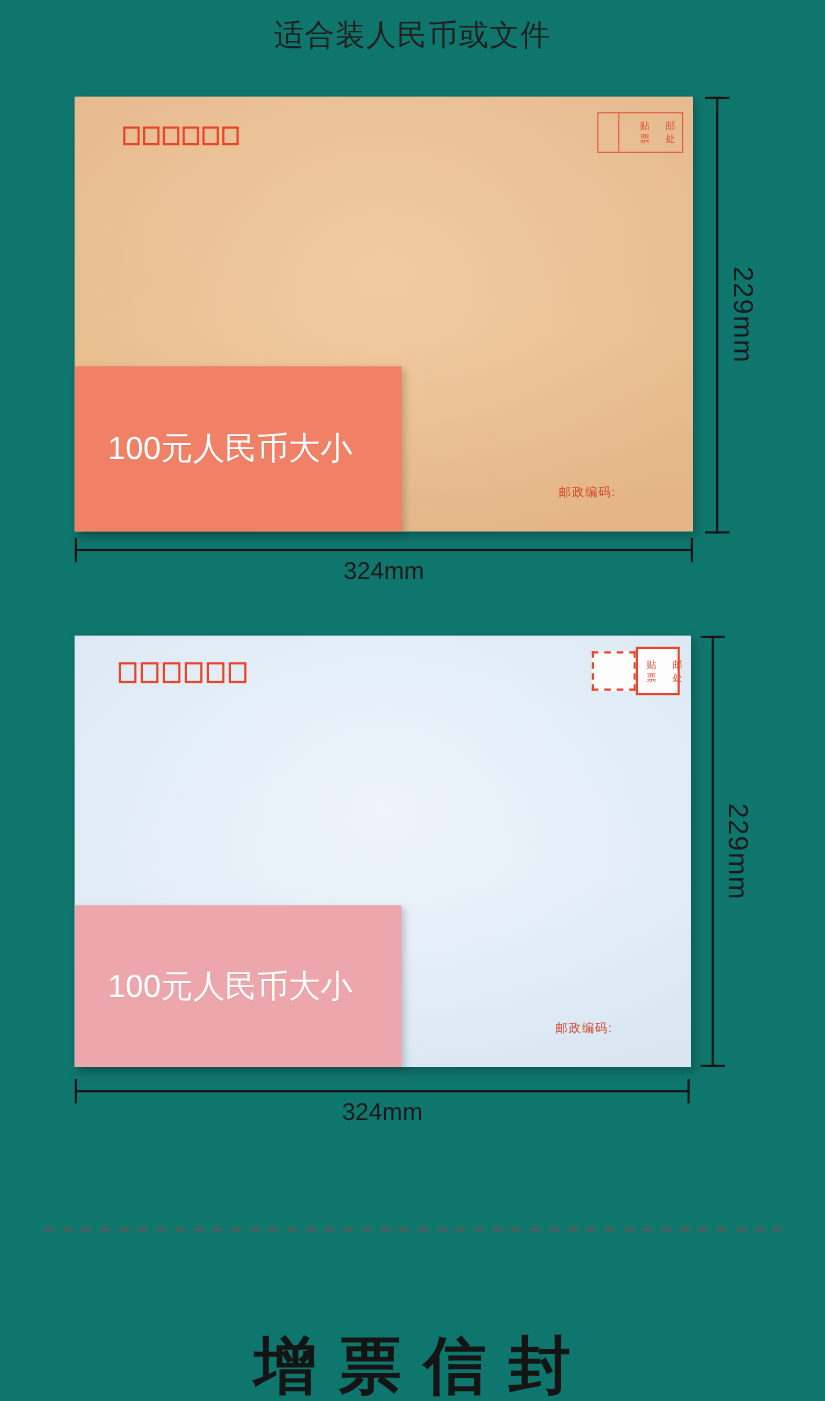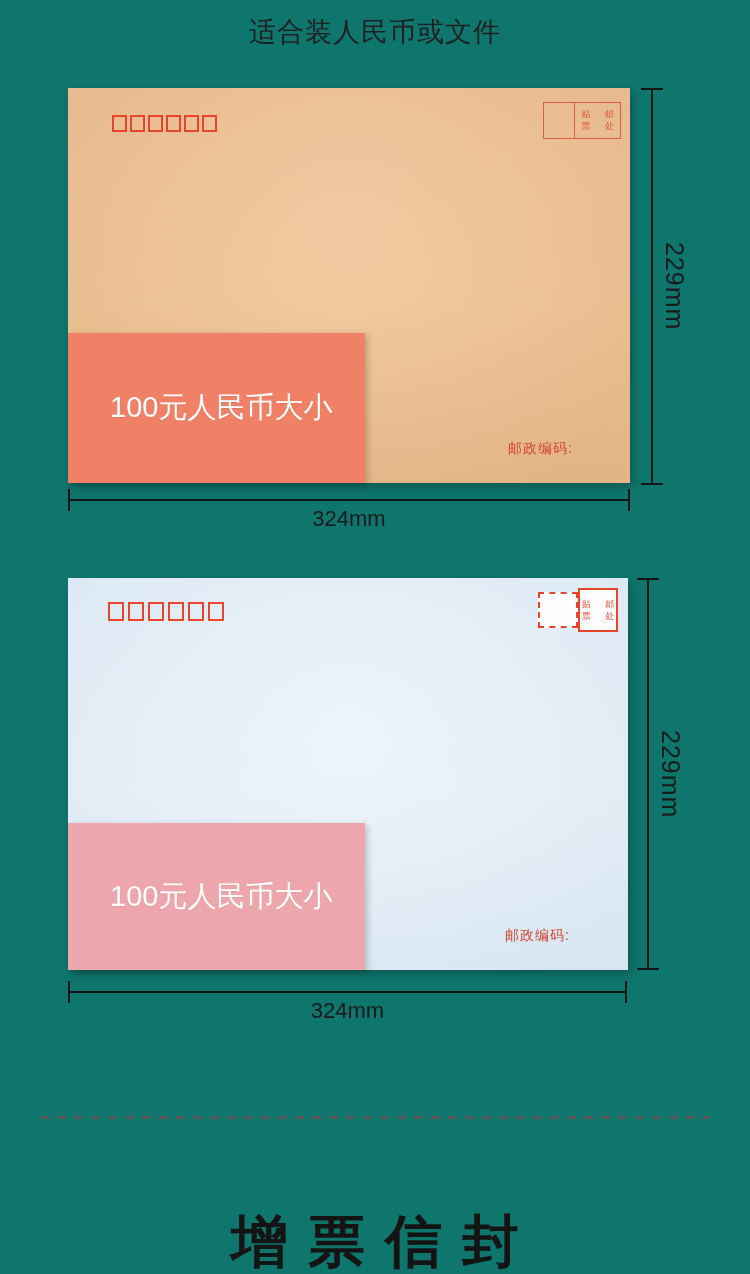--- a/index.html
+++ b/index.html
@@ -83,46 +83,47 @@
     background: #fdfdfd;
   }
 
   .stamp-text {
     display: flex; flex-direction: column;
     justify-content: center; align-items: center;
     gap: 3px;
     color: #e0563a;
     font-size: 9px;
     line-height: 1;
+    padding-left: 12px;
   }
   .stamp-row { letter-spacing: 6px; text-indent: 6px; white-space: nowrap; }
 
   
   .overlay {
     position: absolute;
     left: 0; bottom: 0;
     width: 297px; height: 150px;
     display: flex;
     align-items: center;
     box-shadow: 3px 2px 6px rgba(0,0,0,0.18);
   }
   .blue .overlay { height: 147px; }
   .overlay span {
     color: #ffffff;
     font-size: 29px;
-    padding-left: 42px;
+    padding-left: 30px;
     white-space: nowrap;
     text-shadow: 0 1px 1px rgba(0,0,0,0.06);
   }
 
   
   .postcode {
     position: absolute;
     color: #d4452d;
-    font-size: 14px;
+    font-size: 11px;
     letter-spacing: 1px;
   }
   .kraft .postcode { left: 440px; top: 352px; }
   .blue  .postcode { left: 437px; top: 349px; }
 
   
   .vdim-line {
     position: absolute;
     width: 2px;
     background: #151515;

